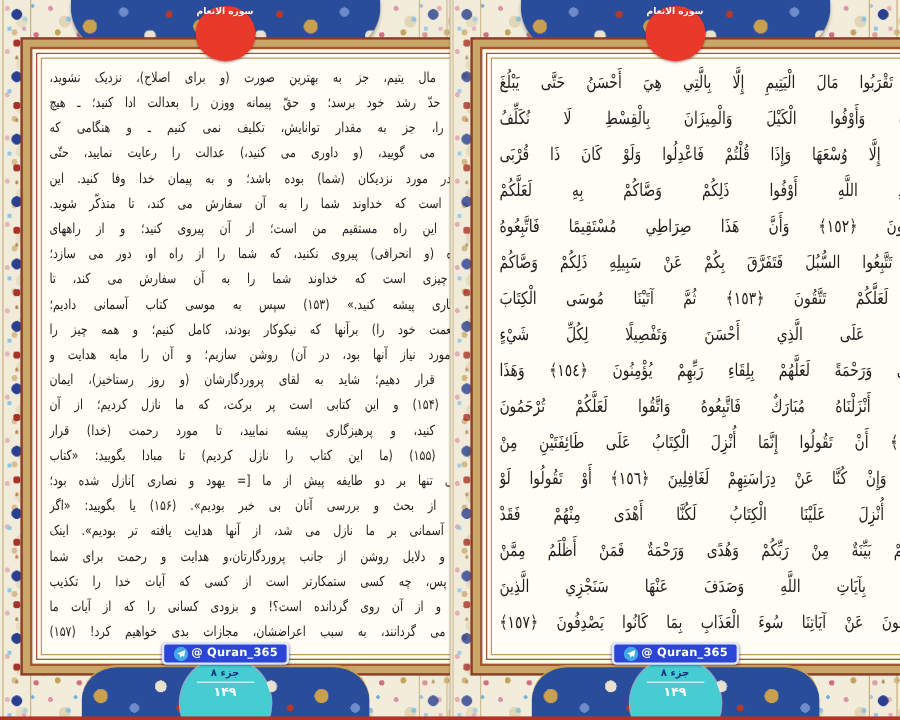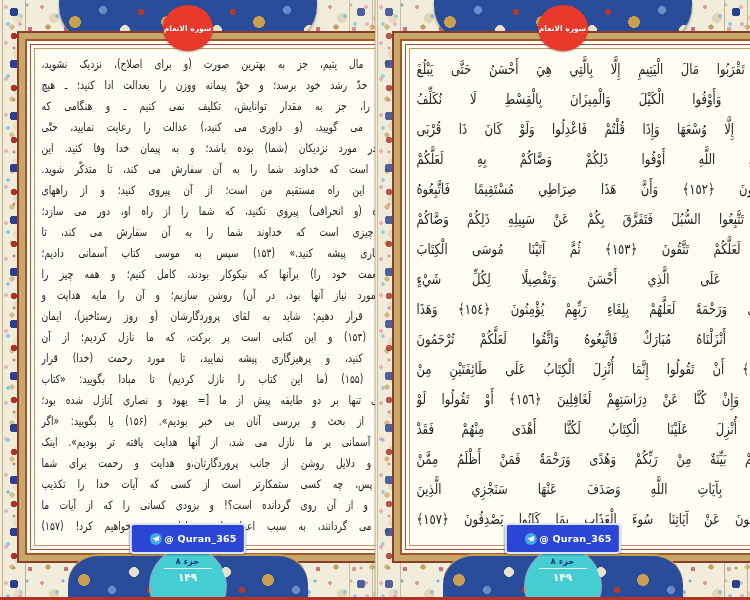--- a/index.html
+++ b/index.html
@@ -54,21 +54,21 @@
       radial-gradient(circle 5px at 66px 30px, #e9e0cd 96%, transparent),
       radial-gradient(circle 3px at 82px 12px, #b43a2c 96%, transparent);
     background-size:92px 46px;
     border-bottom:2px solid #c8a050;
     border-radius:0 0 40px 40px;
     box-shadow:0 2px 3px rgba(30,50,110,.35);
   }
   .surah-badge { position:absolute; top:5px; left:50%; transform:translateX(-50%);
     width:50px; height:46px; border-radius:50%;
     background:#e8392a; z-index:3;
-    display:flex; align-items:center; justify-content:center;
+    display:flex; justify-content:center;
     box-shadow:0 1px 2px rgba(80,10,10,.45);
   }
   .surah-badge span { color:#fff; font-size:7.6px; font-weight:bold;
     white-space:nowrap; text-shadow:0 0 1px rgba(120,20,10,.8); }
 
   
   .text-panel { position:absolute; left:30px; top:44px; width:380px; height:506px;
     background:#fffdf4; z-index:2;
     border:1px solid #a5562f;
     box-shadow:
@@ -108,21 +108,21 @@
   }
   .juz-label { display:block; margin-top:8px; color:#17327e;
     font-size:8.5px; font-weight:bold;text-align:center; }
   .juz-divider { width:48px; height:1px; background:rgba(255,255,255,.85);
     margin:2px auto; }
   .page-number { display:block; color:#ffffff; font-size:10.5px; font-weight:bold; }
 
   .watermark-badge { position:absolute; bottom:46px; left:50%; transform:translateX(-50%);
     z-index:4; direction:ltr;
     display:flex; align-items:center; gap:3px;
-    height:31px; padding:0 7px 0 18px;
+    height:19px; padding:0 7px 0 8px;
     background:#2b46d4; border:2px solid #dfe4ff; border-radius:4px;
     box-shadow:0 1px 2px rgba(0,0,40,.35);
   }
   .tg-icon { width:12px; height:12px; border-radius:50%; background:#42a8e8;
     display:flex; align-items:center; justify-content:center; flex:0 0 auto; }
   .tg-icon svg { width:8px; height:8px; display:block; }
   .watermark-label { color:#ffffff; font-size:9.5px; font-weight:bold;
     white-space:nowrap; letter-spacing:.2px; }
 </style>
 </head>

